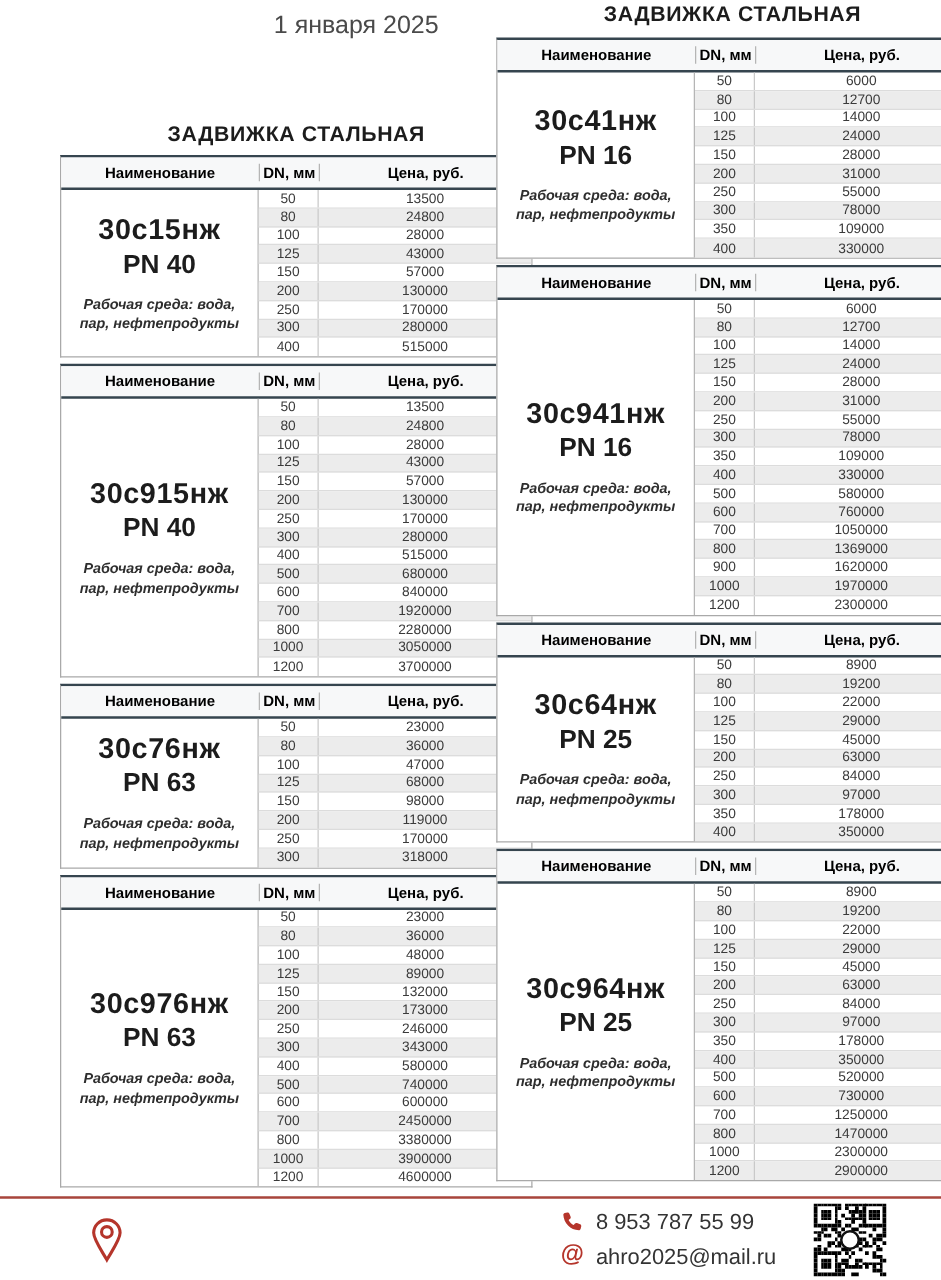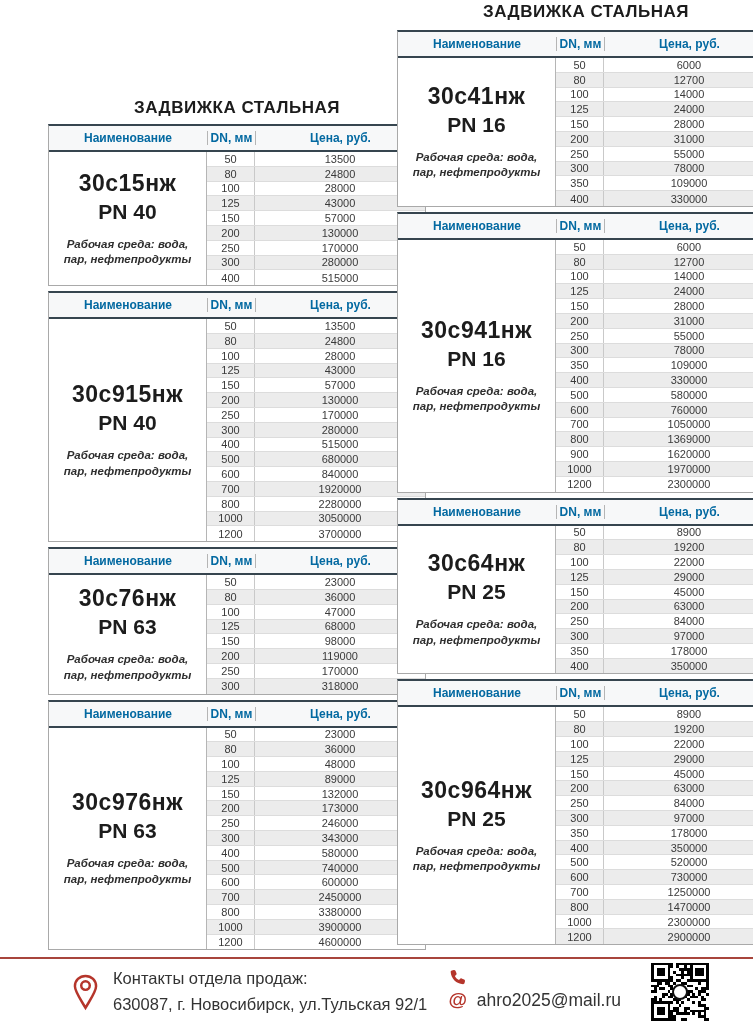--- a/index.html
+++ b/index.html
@@ -18,21 +18,21 @@
   .col-left { left:48px; top:98px; }
   .col-right { left:397px; top:0px; }
   .col-heading { font-size:17px; font-weight:bold; color:#1c1c1c; text-align:center;
                  letter-spacing:.5px; margin-bottom:6px; }
   .col-right .col-heading { margin-top:2px; margin-bottom:8px; }
 
   
   .ptable { border:1px solid #a9a9a9; border-top:2px solid #36454f; margin-bottom:5px; background:#fff; }
   .thead { display:flex; height:26px; align-items:center; background:#f7f8f9;
            border-bottom:2px solid #36454f; }
-  .th { font-size:12px; font-weight:bold; color:#0369a1; text-align:center; }
+  .th { font-size:12px; font-weight:bold; color:#000000; text-align:center; }
   .th-name { width:158px; }
   .th-dn { width:48px; border-left:1px solid #b5b5b5; }
   .th-price { flex:1; border-left:1px solid #b5b5b5; }
   .tbody { display:flex; }
   .name-cell { width:158px; border-right:1px solid #b5b5b5; display:flex; flex-direction:column;
                align-items:center; justify-content:center; text-align:center; padding:4px 6px; }
   .pcode { font-size:23px; font-weight:bold; color:#1c1c1c; letter-spacing:.5px; }
   .ppn { font-size:21px; font-weight:bold; color:#1c1c1c; margin-top:3px; }
   .pmed { font-size:11.5px; font-style:italic; font-weight:bold; color:#2e2e2e; margin-top:13px; line-height:1.35; }
   .rows { flex:1; }
@@ -57,20 +57,21 @@
   .qr i { position:absolute; width:2.9px; height:2.9px; background:#000; }
   .qr .qr-center { position:absolute; left:21px; top:21px; width:16px; height:16px;
                    background:#fff; border:2px solid #111; border-radius:50%; }
 </style>
 </head>
 <body>
 
 <div class="page">
 
   <div class="title-block">
+    <div class="page-date">1 января 2025</div>
   </div>
 
   <div class="col col-left">
     <div class="col-heading">ЗАДВИЖКА СТАЛЬНАЯ</div>
     <div id="tables-left">
         <div class="ptable">
           <div class="thead">
             <div class="th th-name">Наименование</div>
             <div class="th th-dn">DN, мм</div>
             <div class="th th-price">Цена, руб.</div>
@@ -605,31 +606,28 @@
         </div>
       </div>
   </div>
 
   <div class="footer">
     <div class="footer-inner">
       <svg width="27" height="38" viewBox="0 0 24 33">
         <path d="M12 2.2 C6.6 2.2 2.6 6.4 2.6 11.4 C2.6 16 7.2 22.4 12 30.6 C16.8 22.4 21.4 16 21.4 11.4 C21.4 6.4 17.4 2.2 12 2.2 Z" fill="none" stroke="#b5352b" stroke-width="2.2"></path>
         <circle cx="12" cy="10.8" r="3.8" fill="none" stroke="#b5352b" stroke-width="2.2"></circle>
       </svg>
-      <div class="addr-block">
-        <div>Контакты отдела продаж:</div>
-        <div>630087, г. Новосибирск, ул.Тульская 92/1</div>
-      </div>
       <div class="contact-block">
         <div class="contact-line">
           <span class="cicon">
             <svg width="18" height="18" viewBox="0 0 24 24">
               <path d="M6.4 2.6 C7.3 2.4 8.2 2.9 8.6 3.8 L10 7.1 C10.3 7.9 10.1 8.8 9.4 9.3 L7.8 10.6 C9 13 10.9 14.9 13.3 16.1 L14.6 14.5 C15.1 13.8 16 13.6 16.8 13.9 L20.1 15.3 C21 15.7 21.5 16.6 21.3 17.5 L20.7 20.1 C20.5 21 19.7 21.7 18.8 21.7 C9.7 21.2 2.7 14.2 2.2 5.1 C2.2 4.2 2.9 3.4 3.8 3.2 Z" fill="#b5352b"></path>
             </svg>
           </span>
+          <span>8 953 787 55 99</span>
         </div>
         <div class="contact-line">
           <span class="cicon">
               <span class="at-glyph">@</span>
             </span>
           <span>ahro2025@mail.ru</span>
         </div>
       </div>
       <div class="qr" id="qr-code">
           <i style="left:0.0px;top:0.0px"></i>

